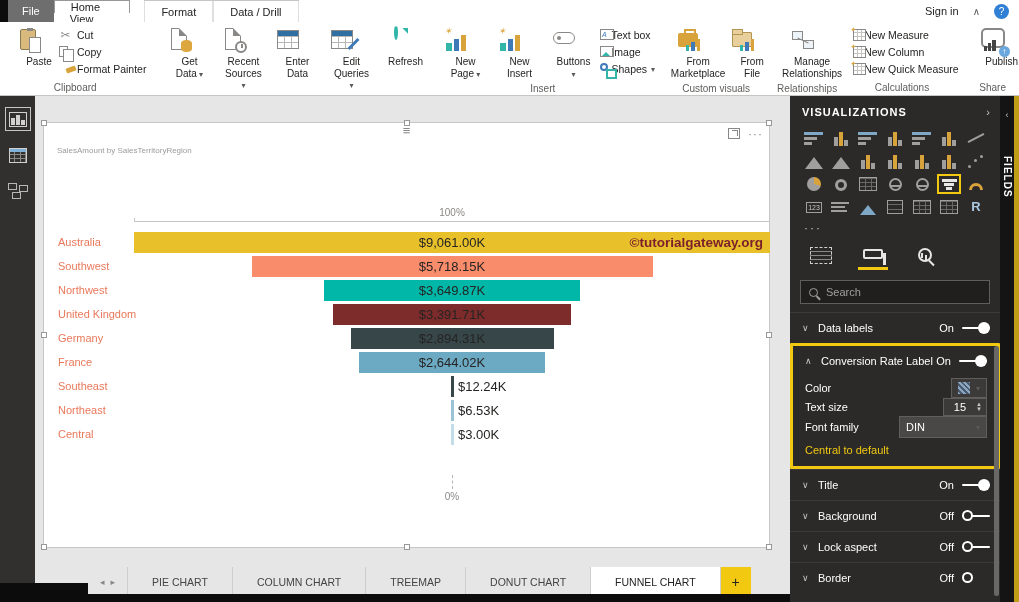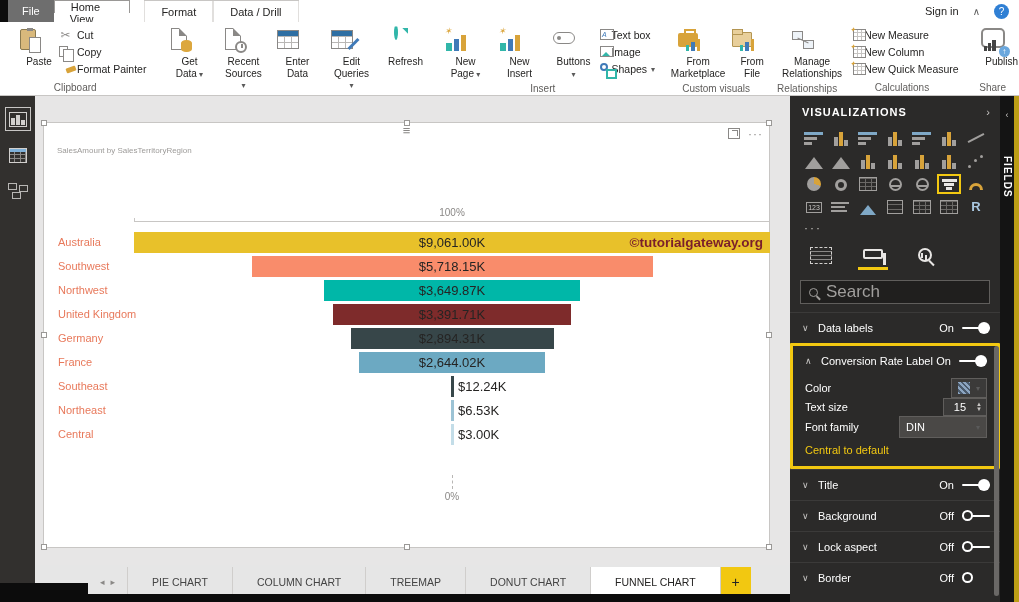--- a/index.html
+++ b/index.html
@@ -171,21 +171,21 @@
   .pt-fields { width:22px; height:17px; border:1px dashed #d2d0ce; background:repeating-linear-gradient(0deg, transparent 0 3px, #8a8886 3px 4px); }
   .pt-roller { position:relative; width:20px; height:10px; border:2px solid #e8e6e4; border-radius:2px; margin-top:2px; }
   .pt-roller:after { content:""; position:absolute; right:-5px; top:2px; width:3px; height:12px; background:#e8e6e4; }
   .pt-analytics { position:relative; width:14px; height:14px; border:2px solid #e8e6e4; border-radius:50%; margin-top:1px; }
   .pt-analytics:after { content:""; position:absolute; right:-5px; bottom:-4px; width:7px; height:2px; background:#e8e6e4; transform:rotate(45deg); }
   .pt-analytics i { position:absolute; left:1px; bottom:2px; width:2px; height:5px; background:#e8e6e4; box-shadow:4px 2px 0 #e8e6e4; }
 
   #pane-search { margin:10px 10px 8px 10px; height:24px; background:#201f1e; border:1px solid #605e5c; display:flex; align-items:center; padding:0 8px; gap:8px; }
   .mag { position:relative; width:9px; height:9px; border:1.5px solid #a19f9d; border-radius:50%; flex:none; }
   .mag:after { content:""; position:absolute; right:-4px; bottom:-3px; width:5px; height:1.5px; background:#a19f9d; transform:rotate(45deg); }
-  #pane-search input { background:none; border:none; outline:none; color:#c8c6c4; font-size:17px; width:100%; font-family:inherit; }
+  #pane-search input { background:none; border:none; outline:none; color:#c8c6c4; font-size:11px; width:100%; font-family:inherit; }
   #pane-search input::placeholder { color:#a19f9d; }
 
   #pane-sections { position:relative; }
   .sec { border-top:1px solid #3b3a39; }
   .sec-head { display:flex; align-items:center; height:30px; padding:0 10px 0 12px; cursor:pointer; }
   .sec-head .chv { width:16px; color:#c8c6c4; font-size:9px; }
   .sec-head .lbl { flex:1; font-size:11px; }
   .sec-head .st { font-size:11px; margin-right:8px; }
   .toggle { position:relative; width:28px; height:12px; flex:none; cursor:pointer; }
   .toggle .bar { position:absolute; left:0; right:0; top:5px; height:2px; background:#fff; border-radius:2px; }

